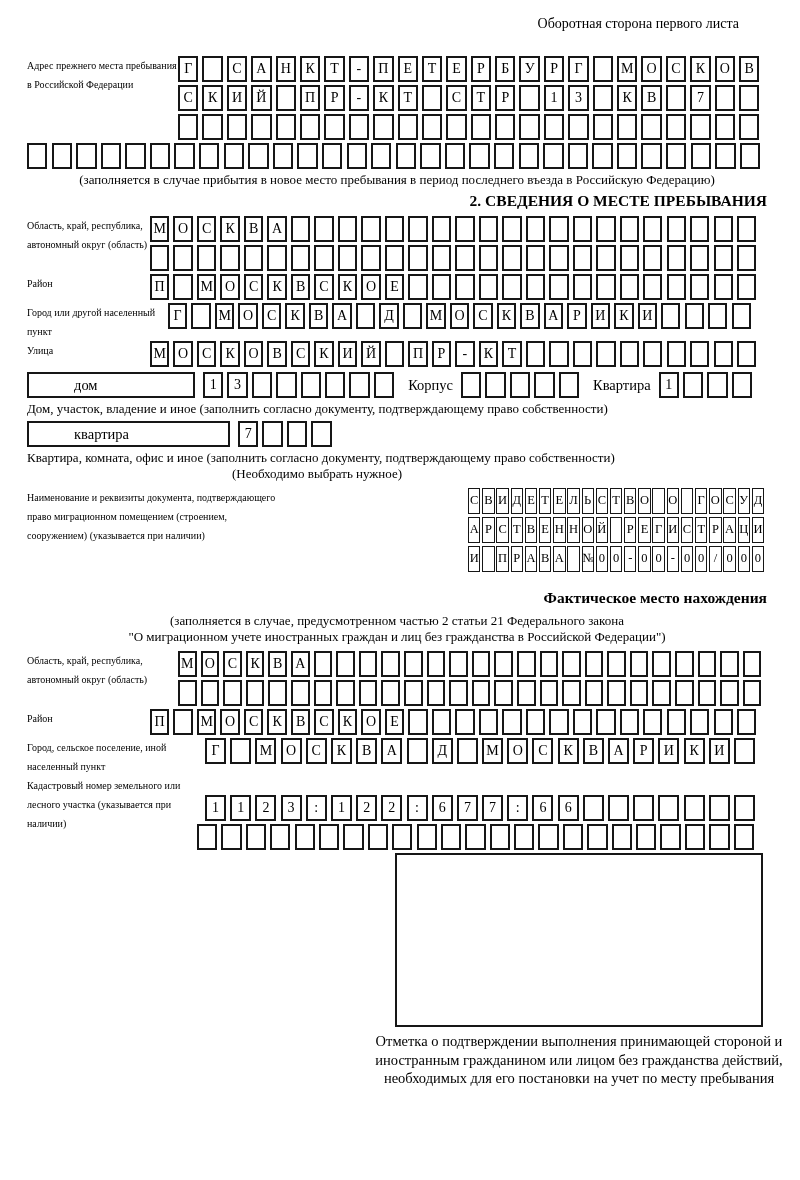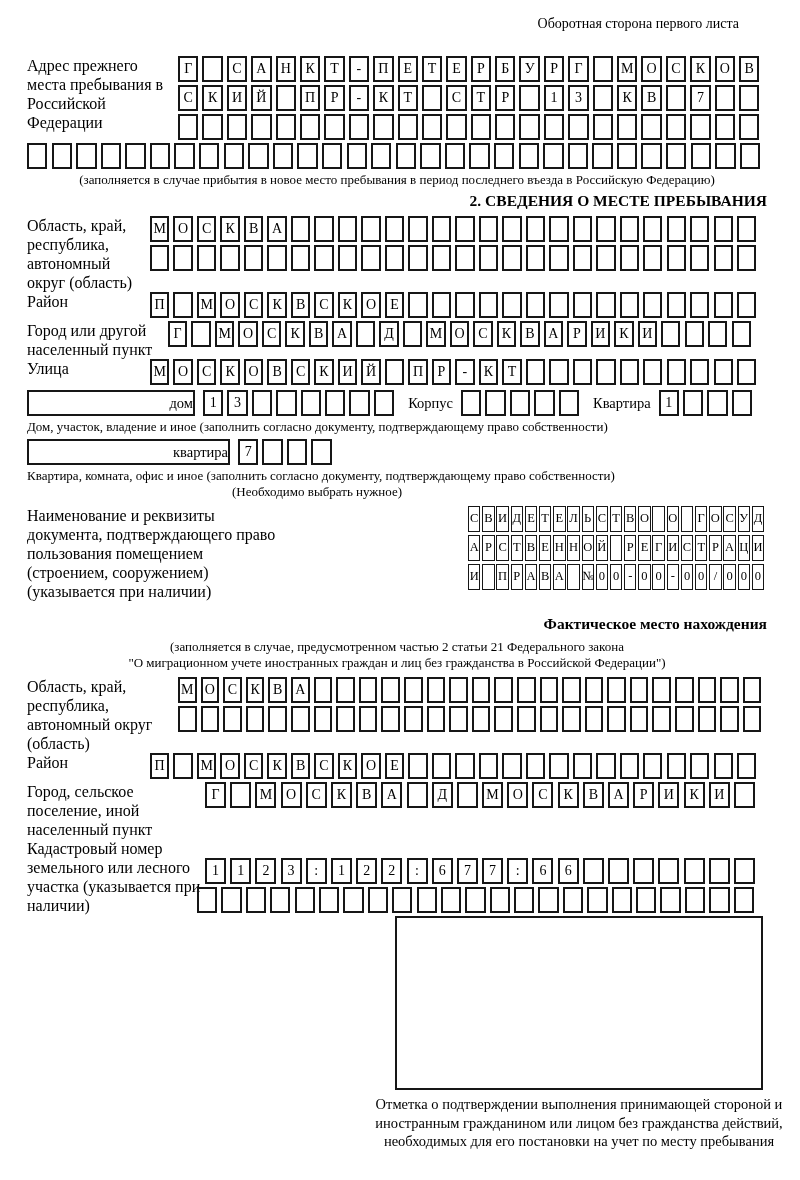--- a/index.html
+++ b/index.html
@@ -2,21 +2,21 @@
 <html><head>
 <meta charset="utf-8">
 <style>
   html,body{margin:0;padding:0;background:#fff;color:#000;}
   body{width:800px;height:1180px;font-family:"Liberation Serif",serif;}
   .page{box-sizing:border-box;width:800px;height:1180px;padding:16px 33px 0 27px;overflow:hidden;}
 
   .page-header{text-align:right;font-size:14px;padding-right:28px;}
 
   .field{display:flex;align-items:flex-start;}
-  .flabel{font-size:16px;line-height:19px;flex:0 0 auto;}
+  .flabel{font-size:10px;line-height:19px;flex:0 0 auto;}
   .w151{width:151px}.w123{width:123px}.w141{width:141px}.w178{width:178px}
   .wdoc{width:441px}.wdoc .inner{width:255px}
 
   .rows{flex:1 1 auto;}
   .boxrow{display:flex;margin-bottom:3px;--cw:20.4px;--gap:4px;}
   .cell{box-sizing:border-box;flex:0 0 auto;width:var(--cw);height:26px;border:2px solid #161616;
         margin-right:var(--gap);text-align:center;font-size:14px;line-height:22px;}
   .r24{--cw:20.4px;--gap:4px}
   .r30{--cw:20.4px;--gap:4.2px}
   .r26{--cw:19.3px;--gap:4.2px}
@@ -25,21 +25,21 @@
   .r22{--cw:21px;--gap:4.2px}
   .r23{--cw:20.3px;--gap:4.1px;margin-left:-8px}
   .rdoc{--cw:12.4px;--gap:1.8px}
   .rdoc .cell{font-size:12.5px;border-width:1.8px}
 
   .note{font-size:13px;line-height:16px;}
   .note-center{text-align:center;}
   .sec-title{text-align:right;font-weight:bold;font-size:15.5px;margin:4px 0 6px 0;}
 
   .widebox{box-sizing:border-box;border:2px solid #161616;height:26px;line-height:22px;
-           text-align:right;font-size:14.5px;flex:0 0 auto;margin-right:8px;}
+           text-align:left;font-size:14.5px;flex:0 0 auto;margin-right:8px;padding-left:45px;}
   .wb-dom{width:168px}.wb-kv{width:203px}
   .inline-label{font-size:14.5px;line-height:26px;margin:0 8px 0 10px;flex:0 0 auto;}
 
   .stayrow{display:flex;align-items:center;margin-top:4px;}
   .stay-label{font-size:14.5px;margin-right:8px;}
   .checkbox{box-sizing:border-box;width:22px;height:26px;border:2px solid #161616;text-align:center;
             font-size:14px;line-height:22px;flex:0 0 auto;margin-right:10px;}
   .opt-label{font-size:14.5px;margin-right:30px;}
 
   .mt2{margin-top:2px}.mt4{margin-top:4px}.mt6{margin-top:6px}
@@ -377,21 +377,21 @@
         <span class="cell"></span>
         <span class="cell"></span>
       </div>
   </div>
   <div class="note">Квартира, комната, офис и иное (заполнить согласно документу, подтверждающему право собственности)</div>
 
   <div class="note" style="margin-left:205px">(Необходимо выбрать нужное)</div>
 
   <div class="field mt6">
     <div class="flabel wdoc">
-      <div class="inner">Наименование и реквизиты документа, подтверждающего право пользования помещением (строением, сооружением) (указывается при наличии)</div>
+      <div class="inner">Наименование и реквизиты документа, подтверждающего право миграционном помещением (строением, сооружением) (указывается при наличии)</div>
     </div>
     <div class="rows">
       <div class="boxrow rdoc">
           <span class="cell">С</span>
           <span class="cell">В</span>
           <span class="cell">И</span>
           <span class="cell">Д</span>
           <span class="cell">Е</span>
           <span class="cell">Т</span>
           <span class="cell">Е</span>

